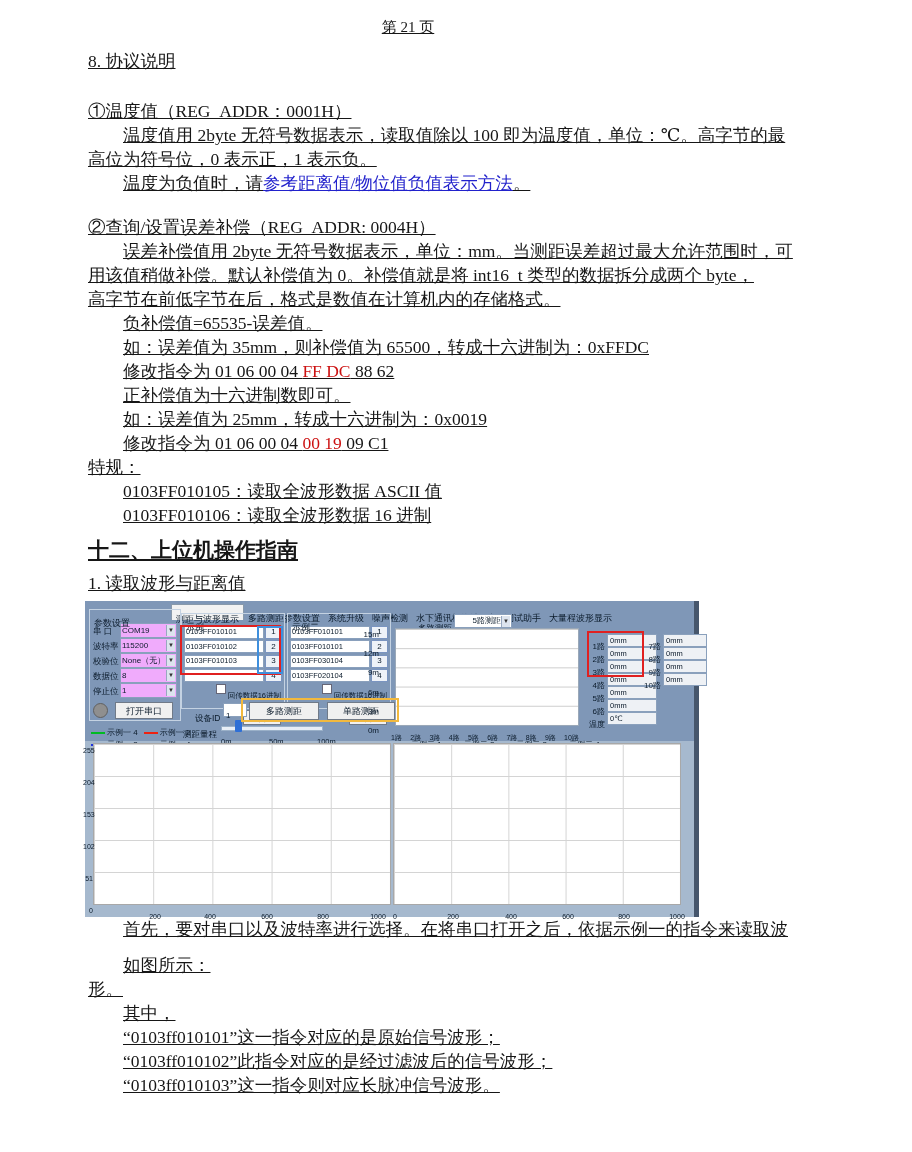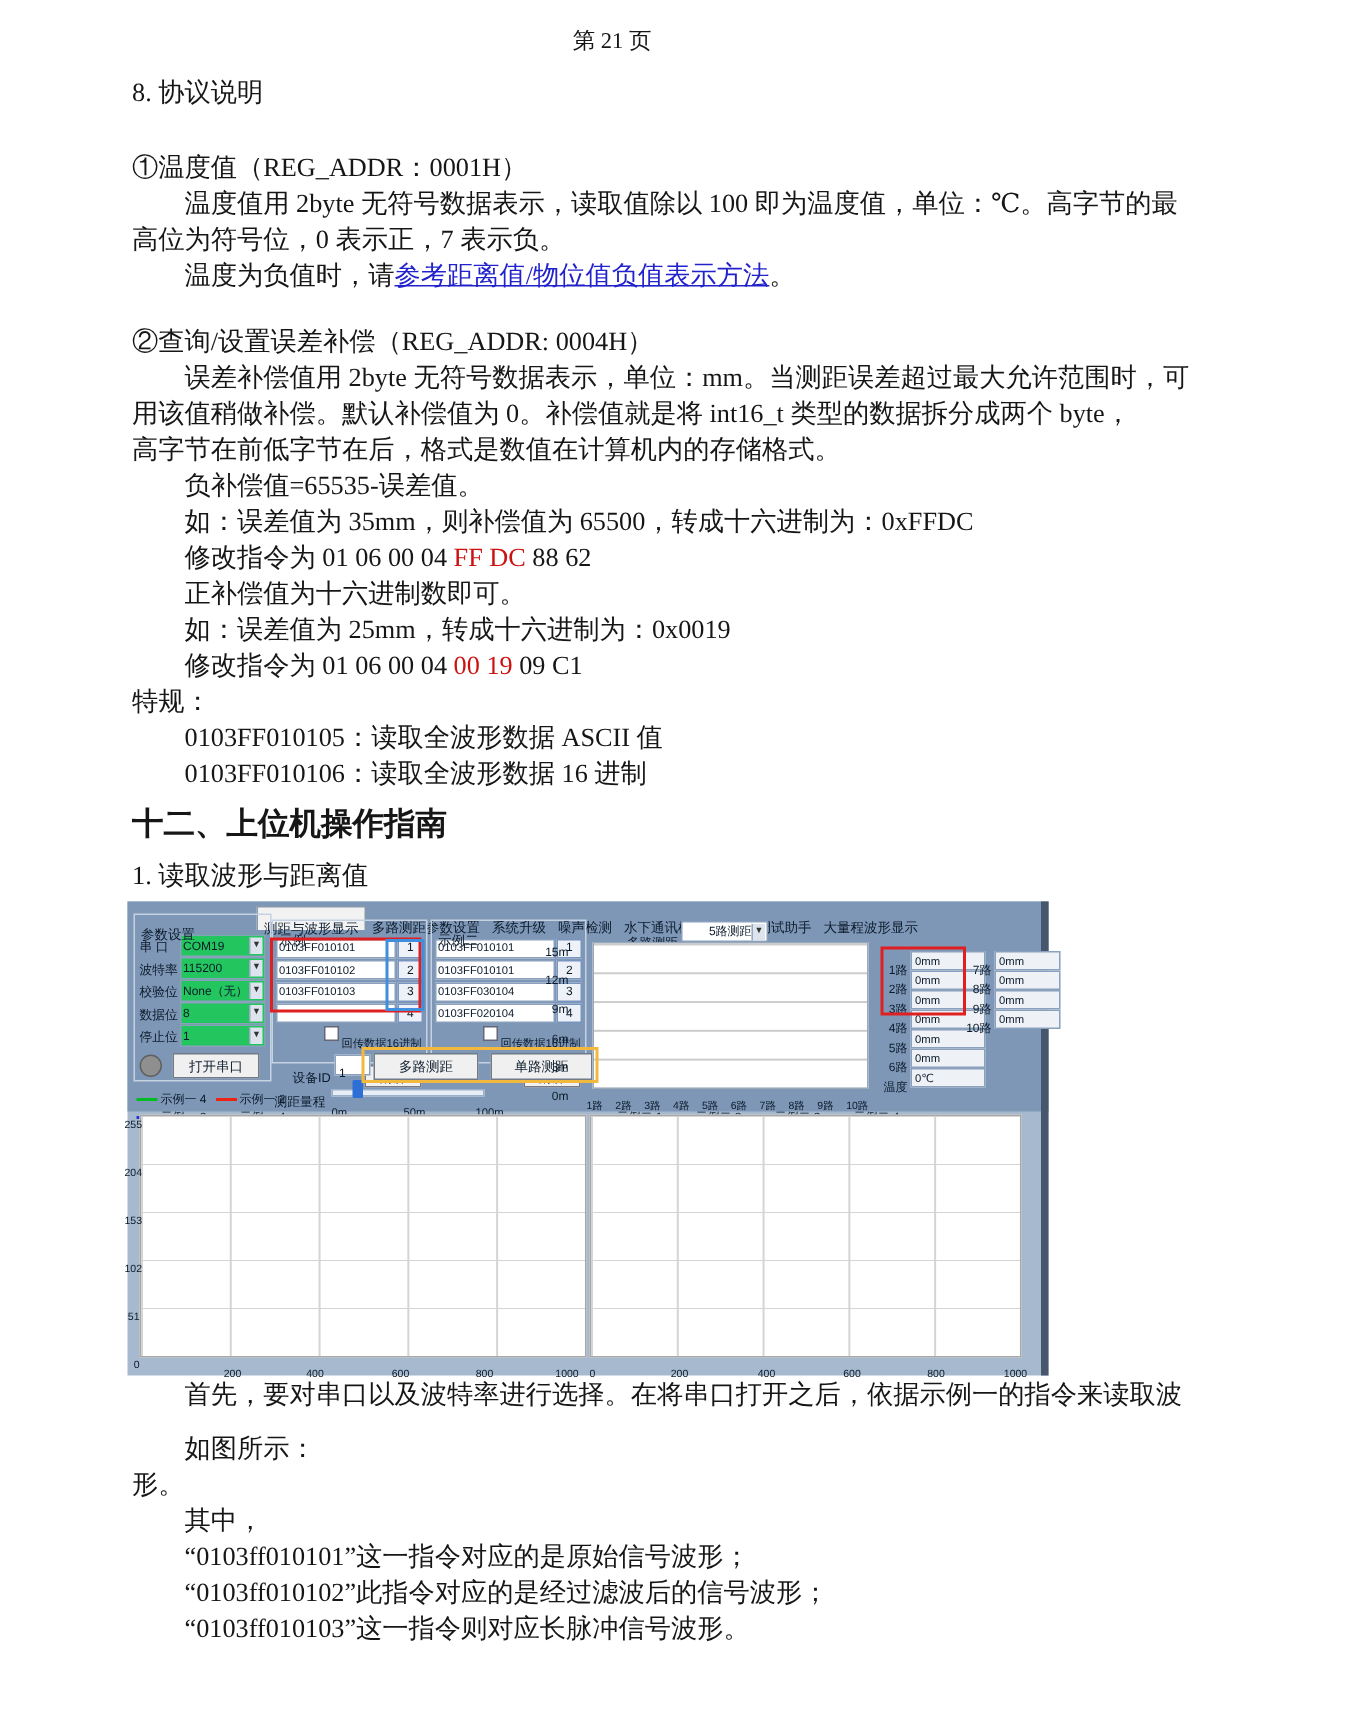--- a/index.html
+++ b/index.html
@@ -1,17 +1,17 @@
 <!DOCTYPE html>
 <html><head>
 <meta charset="utf-8">
 <style>
   html,body{margin:0;padding:0;background:#fff;}
   body{width:912px;height:1152px;font-family:"Liberation Serif","DejaVu Serif",serif;color:#161616;}
-  .page{position:relative;width:816px;height:1152px;overflow:hidden;background:#ffffff;}
+  .page{position:relative;width:816px;height:1152px;overflow:hidden;background:#ffffff;text-decoration:underline;}
   .hdr{padding-top:18px;text-align:center;font-size:15px;}
   .content{padding:0 70px 0 88px;font-size:17.5px;line-height:24px;}
   .ln{white-space:nowrap;}
   .ind{padding-left:35px;}
   .h8{margin-top:12px;}
   .t1t{margin-top:26px;}
   .t2t{margin-top:20px;}
   .s9t{margin-top:20px;}
   .red{color:#cc1111;}
   a.doclink{color:#2222cc;text-decoration:underline;cursor:pointer;}
@@ -26,21 +26,21 @@
   .app-edge{position:absolute;right:0;top:0;width:5px;height:316px;background:#46566c;}
   .tabbar{position:absolute;left:86px;top:3px;display:flex;height:16px;align-items:stretch;}
   .tab{padding:2px 4px;white-space:nowrap;font-size:9px;}
   .tab.sel{background:#f2f2f2;border:1px solid #8899aa;border-bottom:none;}
   .gb{position:absolute;border:1px solid #c4d2e2;}
   .gbt{position:absolute;top:1px;left:4px;font-size:9px;}
   
   .gb-params{left:4px;top:8px;width:92px;height:112px;padding-top:12px;box-sizing:border-box;}
   .prow{display:flex;align-items:center;margin:2px 3px;height:13px;}
   .plabel{width:27px;font-size:8.5px;white-space:nowrap;}
-  .psel{flex:1;display:flex;justify-content:space-between;align-items:center;background:#22c55e;
+  .psel{flex:1;display:flex;justify-content:space-between;align-items:center;background:#f0abfc;
         border:1px solid #8aa0bc;height:13px;padding:0 1px;font-size:8px;white-space:nowrap;overflow:hidden;}
   .arrow{font-size:6px;color:#333;background:#dde4ee;border-left:1px solid #98a8c0;padding:0 1px;line-height:11px;}
   .btn{background:#f0f0f0;border:1px solid #707a88;display:flex;align-items:center;justify-content:center;cursor:default;}
   .open-row{display:flex;align-items:center;gap:7px;margin:5px 3px;}
   .ind-circle{width:13px;height:13px;border-radius:50%;background:#8f8f8f;border:1px solid #606060;}
   .open-btn{width:56px;height:15px;font-size:9px;}
   
   .gb-ex{top:12px;width:104px;height:96px;padding-top:10px;box-sizing:border-box;}
   .gb-ex1{left:96px;} .gb-ex2{left:202px;}
   .erow{display:flex;margin:1.5px 2px;height:13px;gap:1px;}
@@ -93,21 +93,21 @@
 <body>
 
 <div class="page">
   <div class="hdr">第 21 页</div>
 
   <div class="content">
     <div class="ln h8">8. 协议说明</div>
 
     <div class="ln t1t">①温度值（REG_ADDR：0001H）</div>
     <div class="ln ind">温度值用 2byte 无符号数据表示，读取值除以 100 即为温度值，单位：℃。高字节的最</div>
-    <div class="ln">高位为符号位，0 表示正，7 表示负。</div>
+    <div class="ln">高位为符号位，0 表示正，1 表示负。</div>
     <div class="ln ind"><span>温度为负值时，请</span><a class="doclink">参考距离值/物位值负值表示方法</a><span>。</span></div>
 
     <div class="ln t2t">②查询/设置误差补偿（REG_ADDR: 0004H）</div>
     <div class="ln ind">误差补偿值用 2byte 无符号数据表示，单位：mm。当测距误差超过最大允许范围时，可</div>
     <div class="ln">用该值稍做补偿。默认补偿值为 0。补偿值就是将 int16_t 类型的数据拆分成两个 byte，</div>
     <div class="ln">高字节在前低字节在后，格式是数值在计算机内的存储格式。</div>
     <div class="ln ind">负补偿值=65535-误差值。</div>
     <div class="ln ind">如：误差值为 35mm，则补偿值为 65500，转成十六进制为：0xFFDC</div>
     <div class="ln ind"><span>修改指令为 01 06 00 04 </span><span class="red">FF DC</span><span> 88 62</span></div>
     <div class="ln ind">正补偿值为十六进制数即可。</div>

